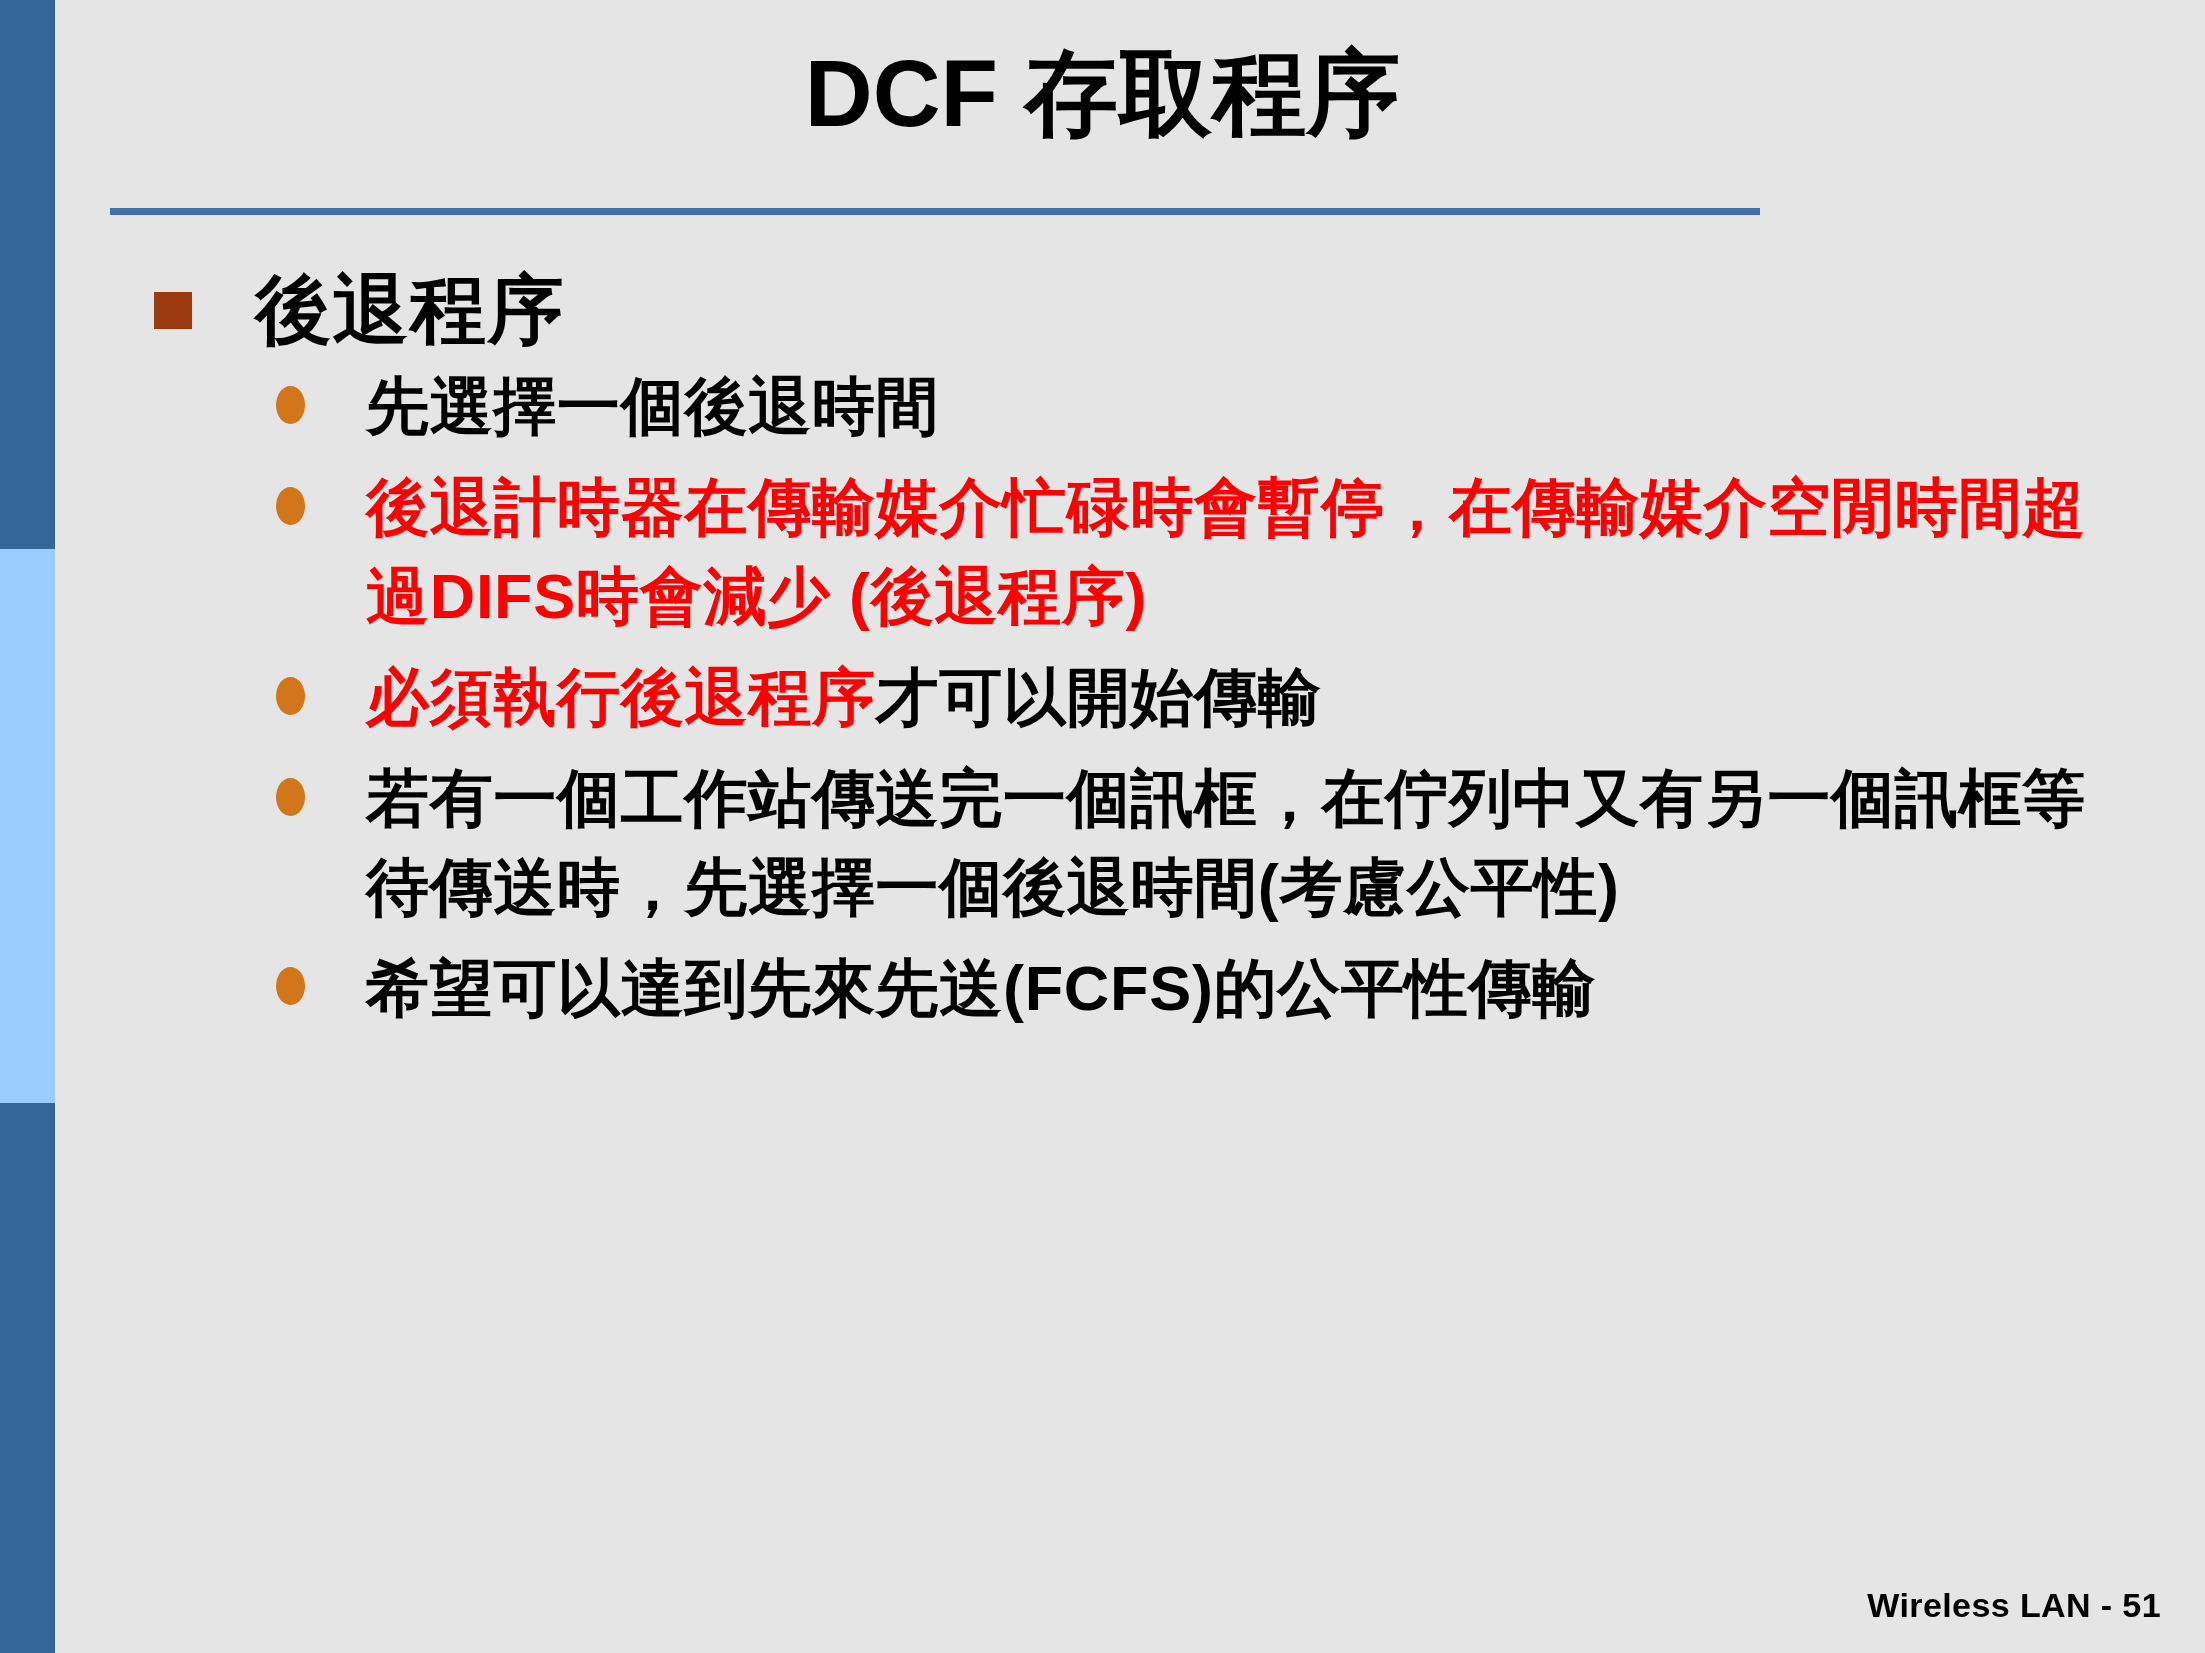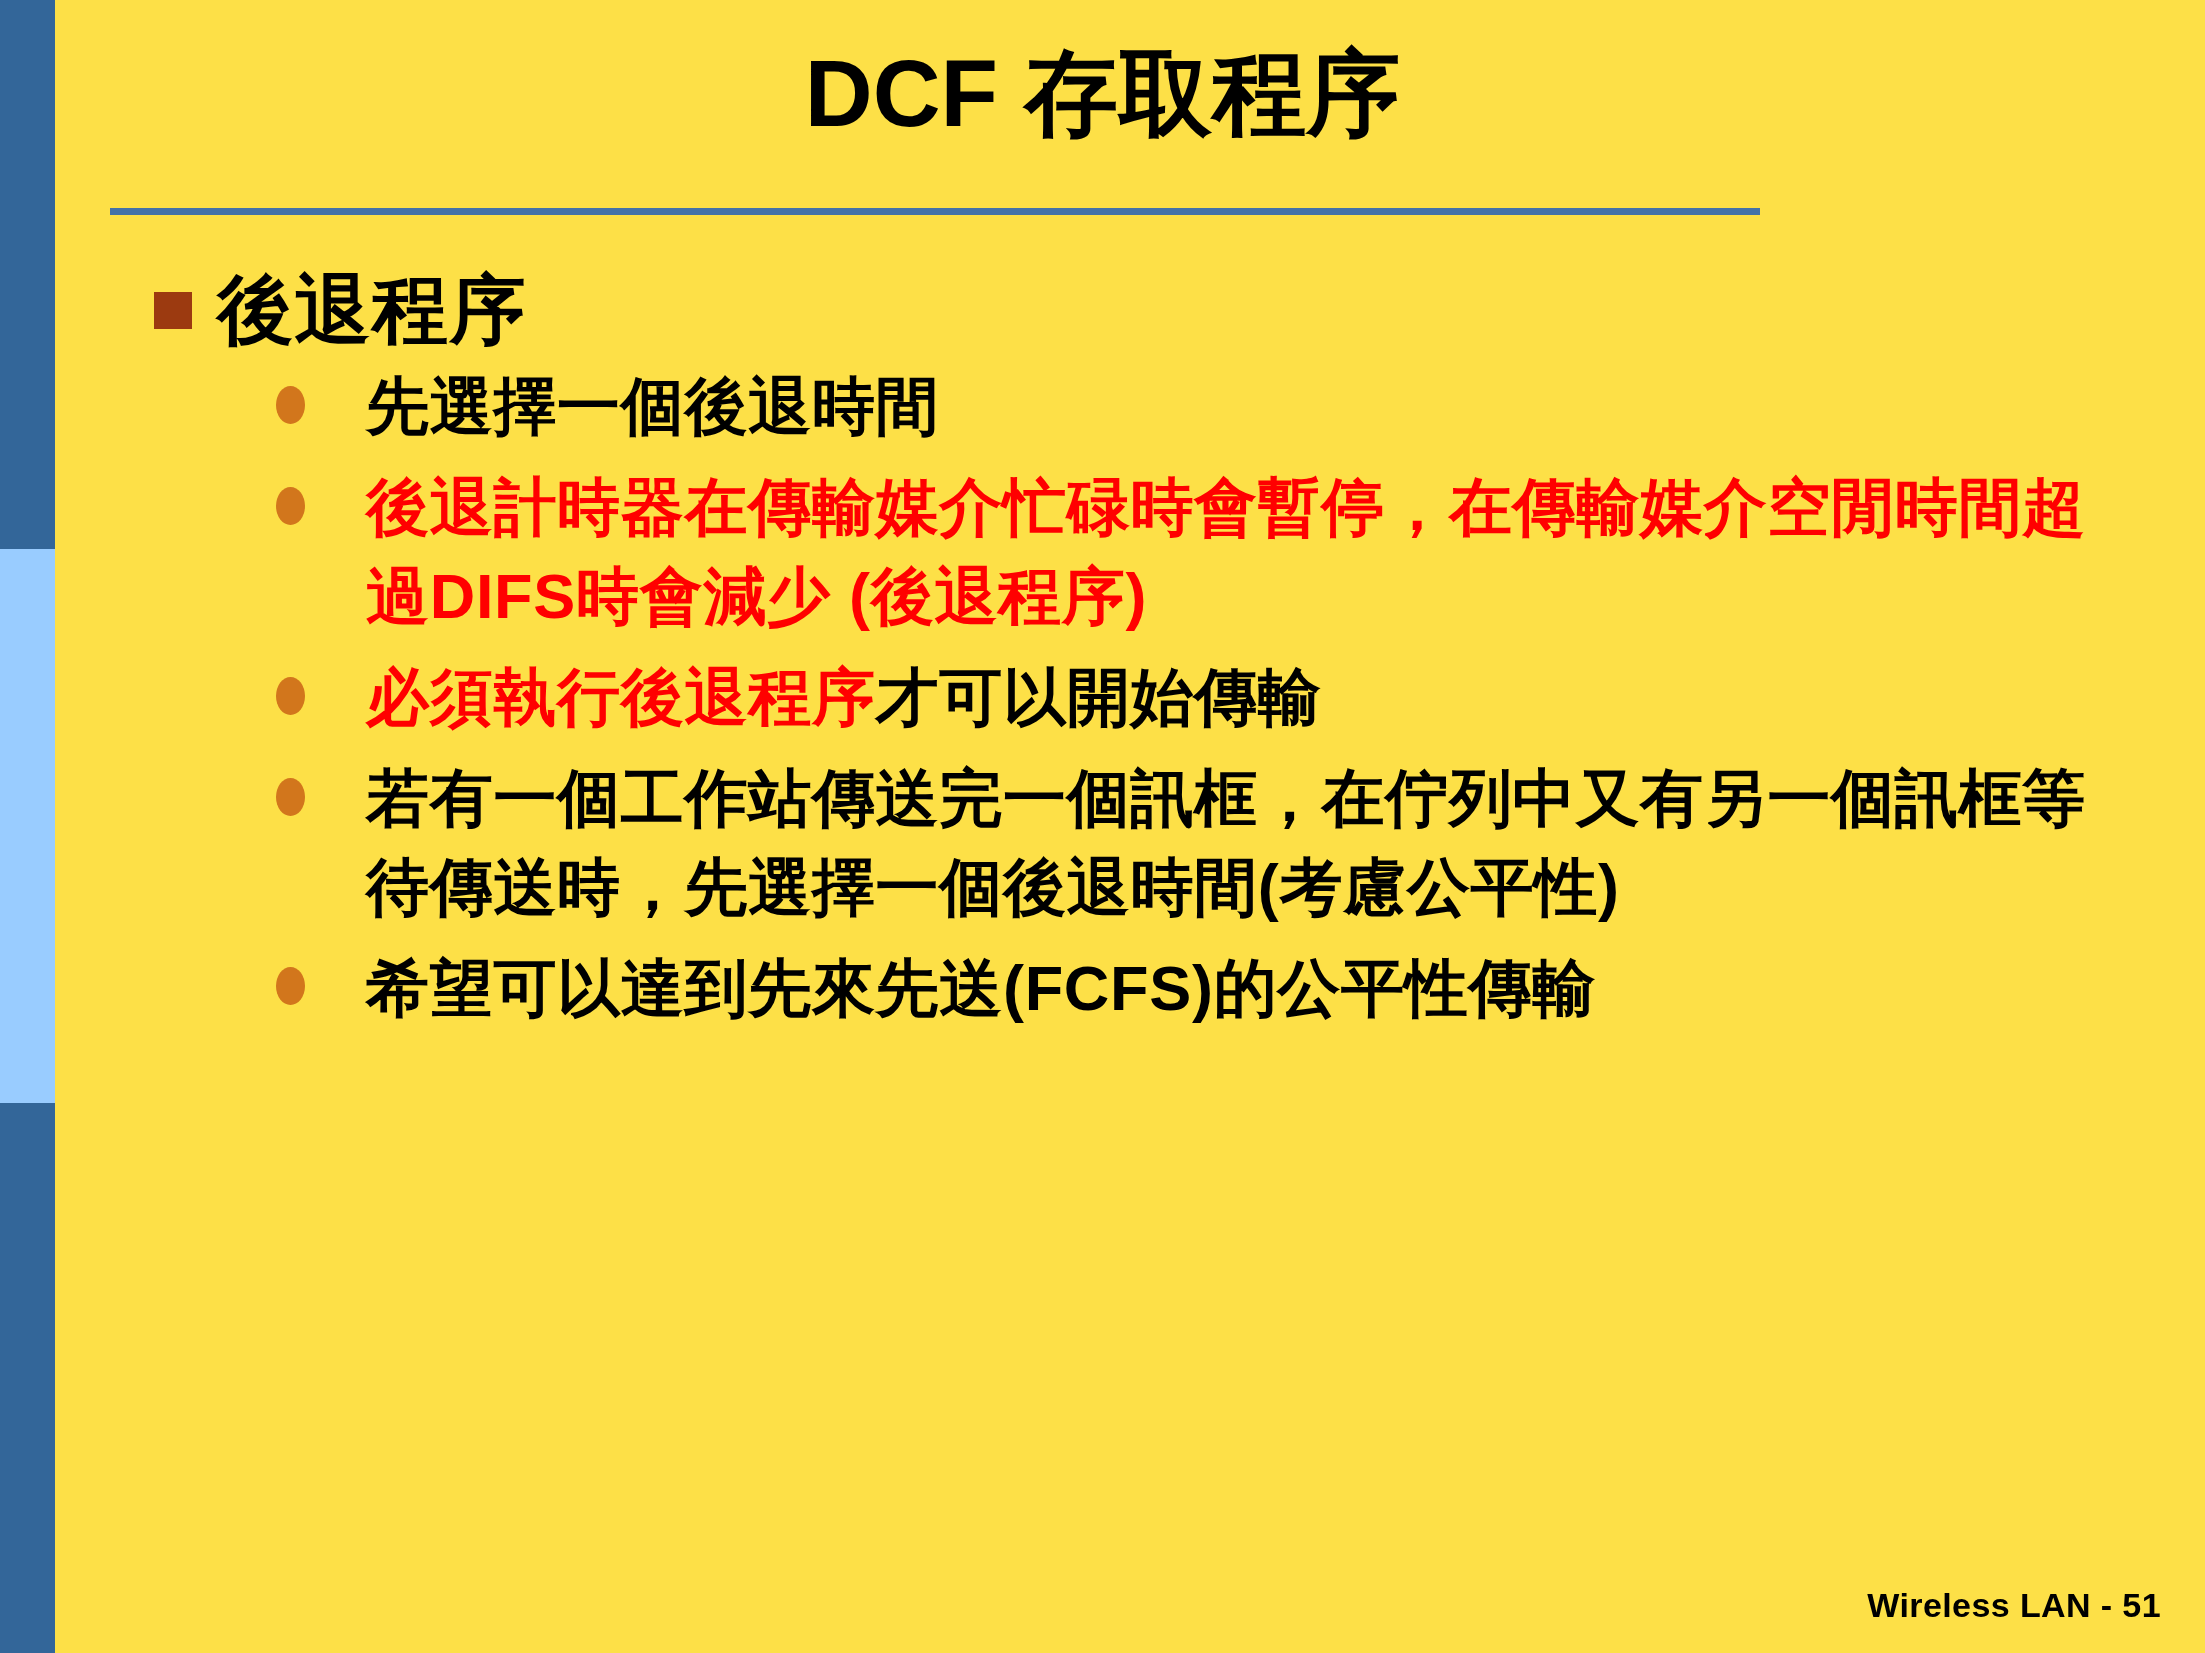--- a/index.html
+++ b/index.html
@@ -7,21 +7,21 @@
     padding: 0;
     background: #ffffff;
   }
   body {
     font-family: "Liberation Sans", "DejaVu Sans", sans-serif;
   }
   #slide {
     position: relative;
     width: 2205px;
     height: 1654px;
-    background: #fde047;
+    background: #e5e5e5;
     overflow: hidden;
   }
 
   
   .sidebar {
     position: absolute;
     left: 0;
     top: 0;
     width: 55px;
     height: 1654px;
@@ -67,20 +67,21 @@
     height: 1213px;
   }
 
   
   .lvl1 {
     position: relative;
     display: flex;
     align-items: flex-start;
     margin: 0 0 7.4px 0;
     padding-left: 154px;
+    gap: 38px;
   }
   .lvl1-marker {
     width: 38px;
     height: 37px;
     background: #9C3A10;
     margin-top: 26.5px;
     margin-right: 25px;
     flex: 0 0 auto;
   }
   .lvl1-text {

